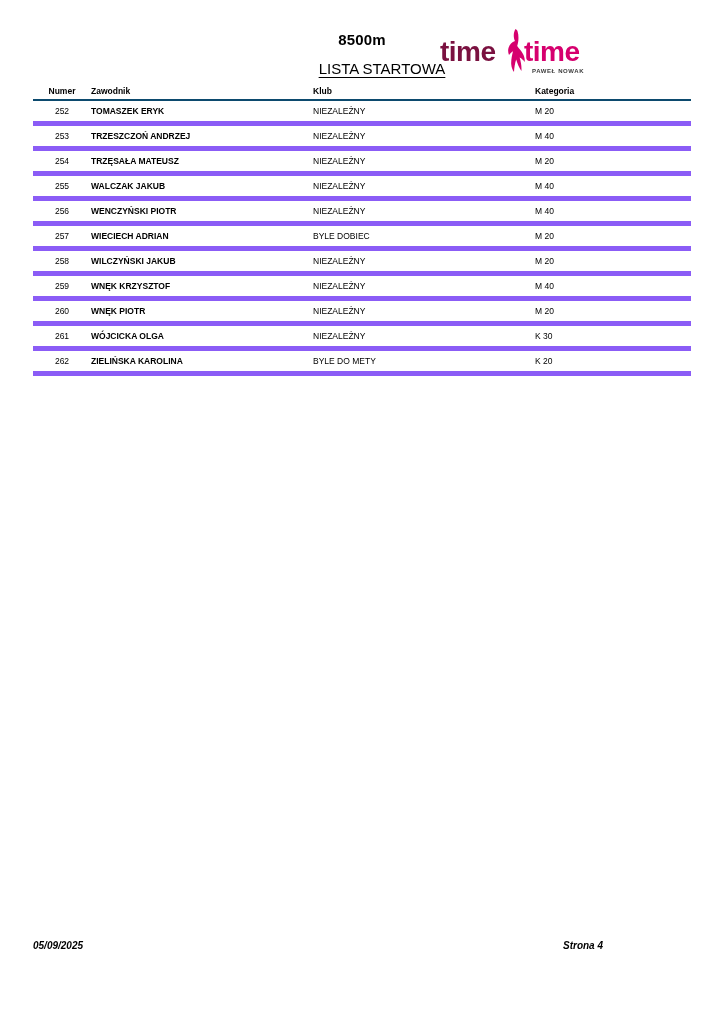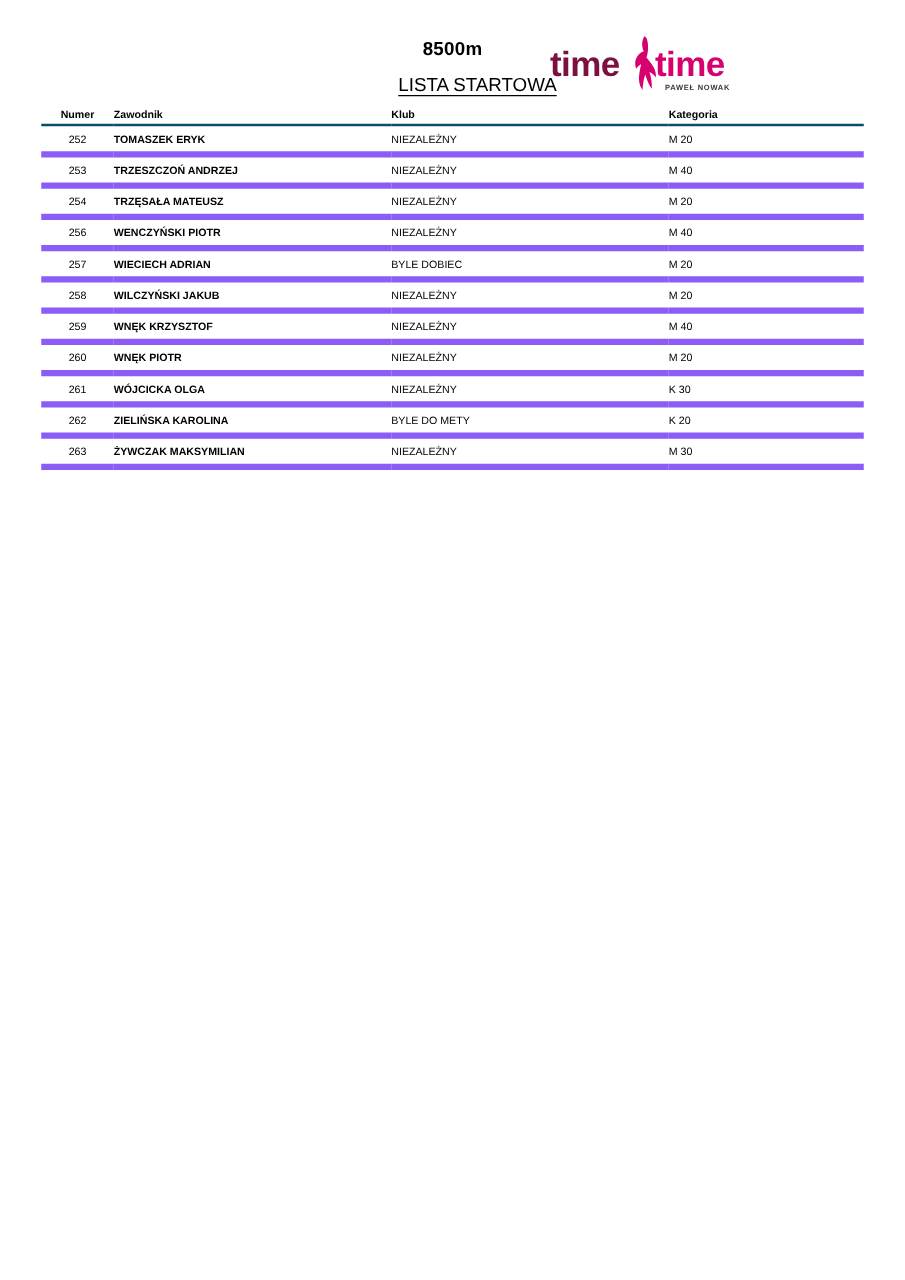--- a/index.html
+++ b/index.html
@@ -205,20 +205,26 @@
           <td class="col-club">NIEZALEŻNY</td>
           <td class="col-cat">M 40</td>
         </tr>
         <tr>
           <td class="col-num">254</td>
           <td class="col-name">TRZĘSAŁA MATEUSZ</td>
           <td class="col-club">NIEZALEŻNY</td>
           <td class="col-cat">M 20</td>
         </tr>
         <tr>
+          <td class="col-num">255</td>
+          <td class="col-name">WALCZAK JAKUB</td>
+          <td class="col-club">NIEZALEŻNY</td>
+          <td class="col-cat">M 40</td>
+        </tr>
+        <tr>
           <td class="col-num">256</td>
           <td class="col-name">WENCZYŃSKI PIOTR</td>
           <td class="col-club">NIEZALEŻNY</td>
           <td class="col-cat">M 40</td>
         </tr>
         <tr>
           <td class="col-num">257</td>
           <td class="col-name">WIECIECH ADRIAN</td>
           <td class="col-club">BYLE DOBIEC</td>
           <td class="col-cat">M 20</td>
@@ -246,24 +252,22 @@
           <td class="col-name">WÓJCICKA OLGA</td>
           <td class="col-club">NIEZALEŻNY</td>
           <td class="col-cat">K 30</td>
         </tr>
         <tr>
           <td class="col-num">262</td>
           <td class="col-name">ZIELIŃSKA KAROLINA</td>
           <td class="col-club">BYLE DO METY</td>
           <td class="col-cat">K 20</td>
         </tr>
-        <tr>
-          <td class="col-num">263</td>
-          <td class="col-name">ŻYWCZAK MAKSYMILIAN</td>
-          <td class="col-club">NIEZALEŻNY</td>
-          <td class="col-cat">M 30</td>
-        </tr>
       </tbody>
     </table>
   </div>
 
+  <div class="footer">
+    <div class="footer-date">05/09/2025</div>
+    <div class="footer-page">Strona  4</div>
+  </div>
 
 </div>
 
 </body></html>

